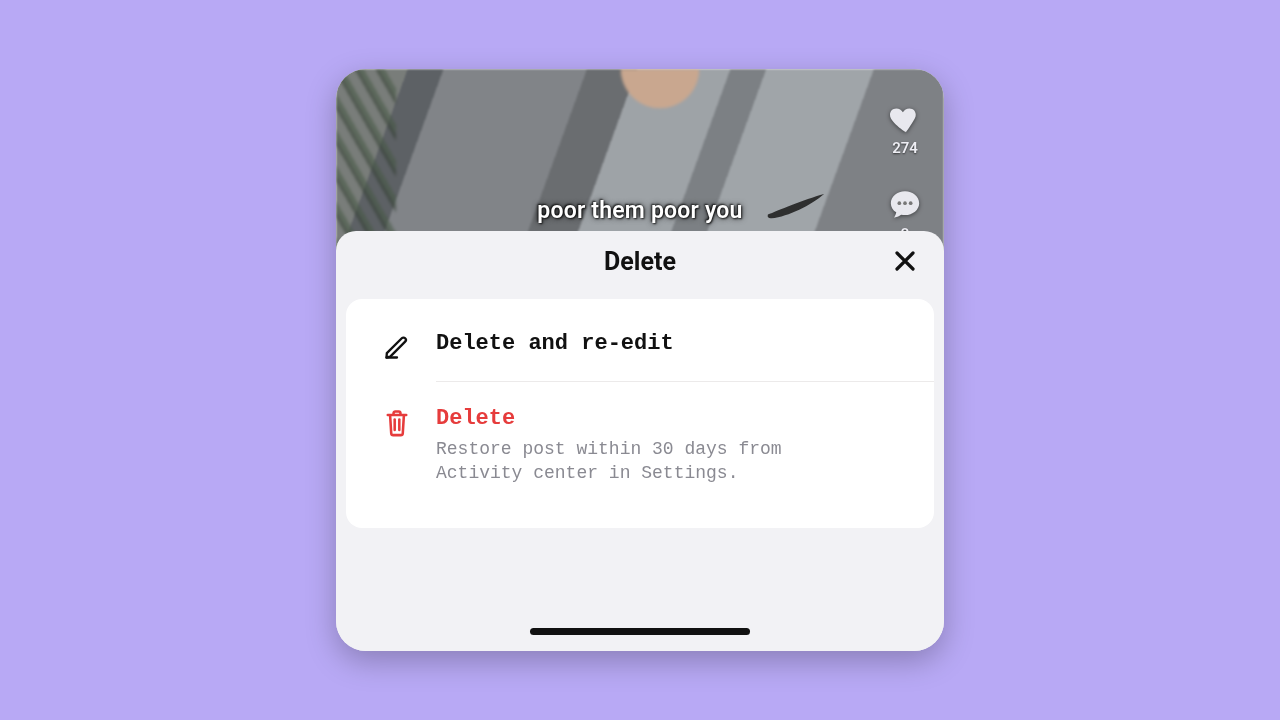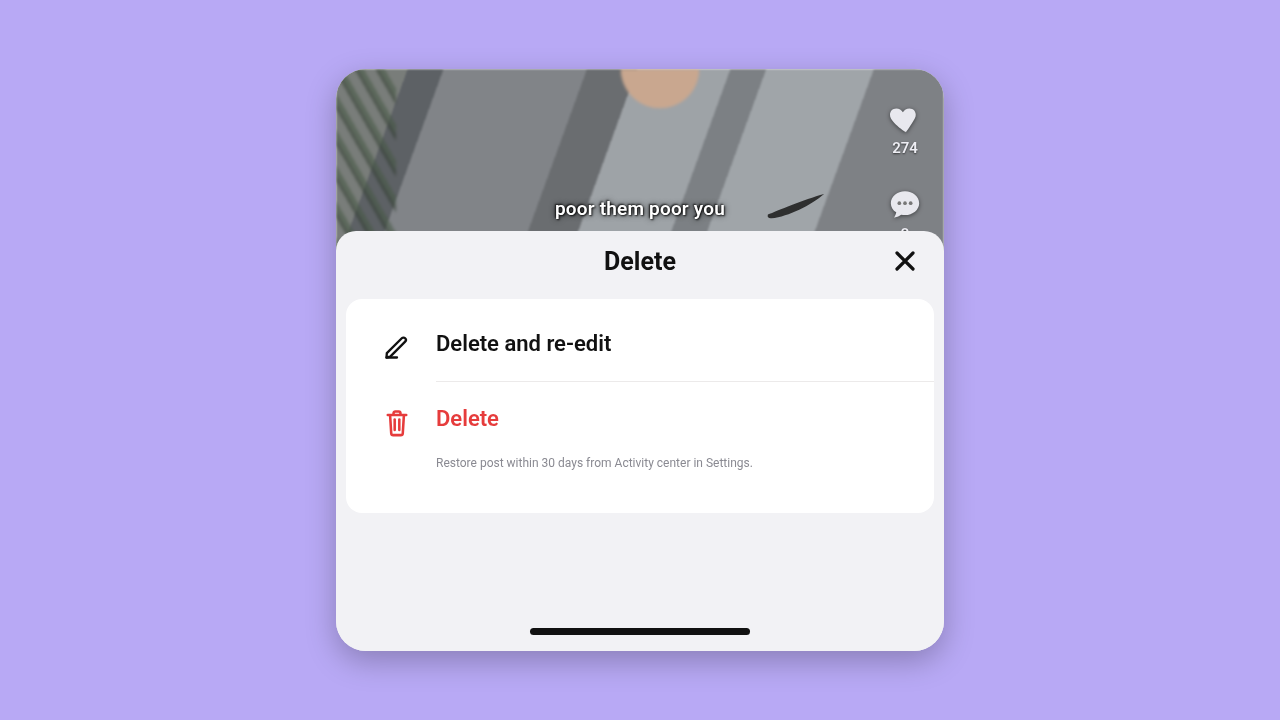--- a/index.html
+++ b/index.html
@@ -50,21 +50,21 @@
       right:118px; top:122px;
       width:60px; height:32px;
     }
     .caption {
       position: absolute;
       top: 128px;
       left: 0; right: 0;
       text-align: center;
       color: #fff;
       font-weight: 600;
-      font-size: 19px;
+      font-size: 23px;
       letter-spacing: 0.2px;
       text-shadow: 0 0 6px rgba(0,0,0,0.8), -1px -1px 2px rgba(0,0,0,0.8), 1px 1px 2px rgba(0,0,0,0.8);
     }
     .side-actions {
       position: absolute;
       right: 20px;
       top: 32px;
       display: flex;
       flex-direction: column;
       align-items: center;
@@ -114,37 +114,38 @@
       background: #fff;
       border-radius: 16px;
       padding: 8px 0 22px 0;
     }
     .option-row {
       display: flex;
       align-items: flex-start;
       padding: 24px 28px 20px 36px;
       cursor: pointer;
       gap: 24px;
+      font-family: Liberation Mono, monospace;
     }
     .option-row .icon-slot {
       width: 30px;
       display:flex; justify-content:center;
       flex-shrink: 0;
       margin-top: 2px;
     }
     .option-texts { flex: 1; }
     .option-label {
       font-size: 22px;
       font-weight: 600;
       color: #111;
     }
     .option-label.danger { color: #e63c3c; }
     .option-sub {
-      margin-top: 24px;
-      font-size: 12px;
+      margin-top: 6px;
+      font-size: 18px;
       color: #8a8a92;
       line-height: 1.35;
       max-width: 420px;
     }
     .divider {
       height: 1px;
       background: #eceaea;
       margin-left: 90px;
       margin-right: 0;
     }

